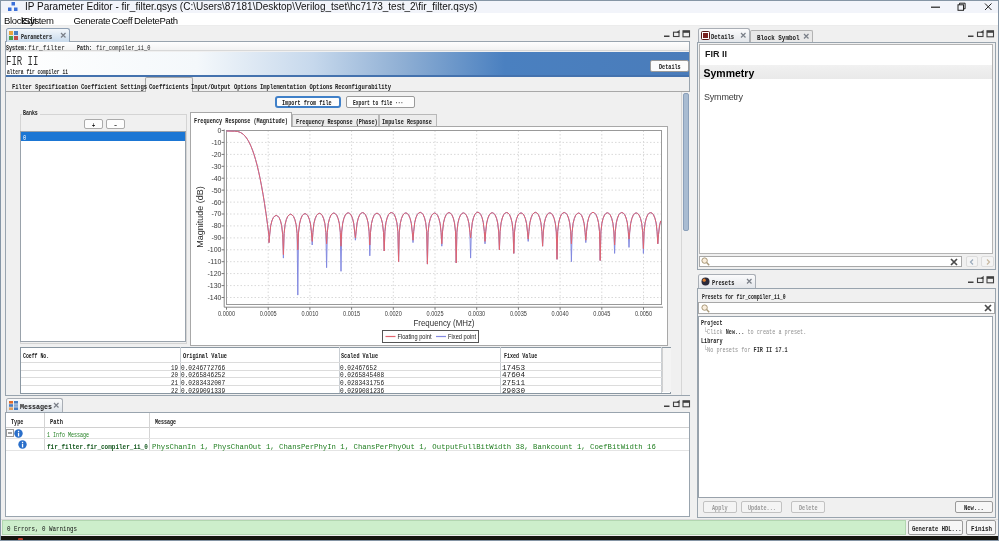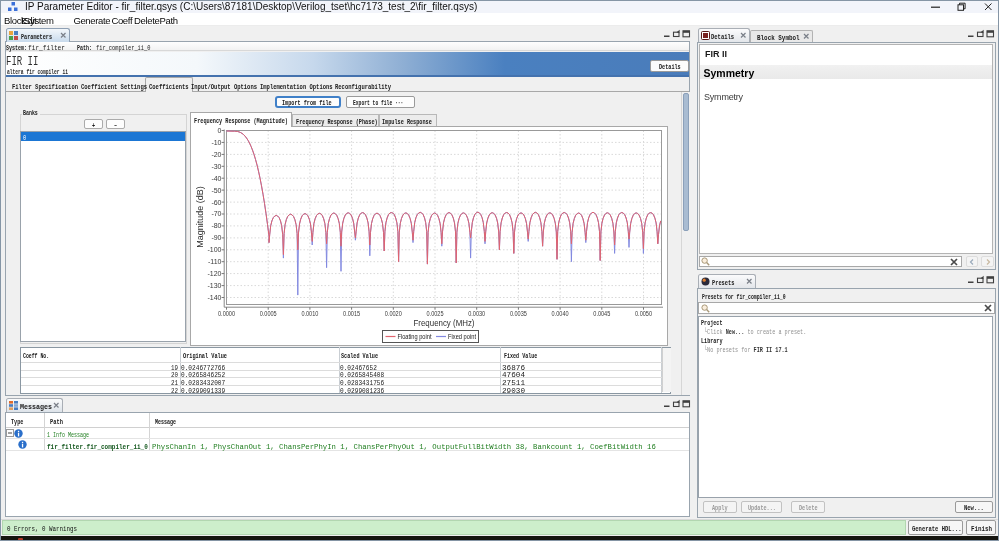--- a/index.html
+++ b/index.html
@@ -177,21 +177,21 @@
 <div style="position:absolute;left:341px;top:350.5px;font:bold 8.0px 'Liberation Mono',monospace;color:#1a1a1a;white-space:nowrap;transform:scaleX(0.6417);transform-origin:0 0;z-index:5">Scaled Value</div>
 <div style="position:absolute;left:503.7px;top:350.5px;font:bold 8.0px 'Liberation Mono',monospace;color:#1a1a1a;white-space:nowrap;transform:scaleX(0.6312);transform-origin:0 0;z-index:5">Fixed Value</div>
 <div style="position:absolute;left:179.5px;top:347px;width:1px;height:45.5px;background:#c9ced3;"></div>
 <div style="position:absolute;left:338.5px;top:347px;width:1px;height:45.5px;background:#c9ced3;"></div>
 <div style="position:absolute;left:500px;top:347px;width:1px;height:45.5px;background:#c9ced3;"></div>
 <div style="position:absolute;left:660.5px;top:347px;width:1px;height:45.5px;background:#c9ced3;"></div>
 <div style="position:absolute;left:21px;top:361.8px;width:649px;height:1px;background:#dcdcdc;"></div>
 <div style="position:absolute;left:171.0px;top:362.6px;font:normal 8.0px 'Liberation Mono',monospace;color:#222;white-space:nowrap;transform:scaleX(0.7292);transform-origin:0 0;z-index:5">19</div>
 <div style="position:absolute;left:181px;top:362.6px;font:normal 8.0px 'Liberation Mono',monospace;color:#222;white-space:nowrap;transform:scaleX(0.7667);transform-origin:0 0;z-index:5">0.0246772766</div>
 <div style="position:absolute;left:340.4px;top:362.6px;font:normal 8.0px 'Liberation Mono',monospace;color:#222;white-space:nowrap;transform:scaleX(0.7667);transform-origin:0 0;z-index:5">0.02467652</div>
-<div style="position:absolute;left:501.5px;top:362.6px;font:normal 8.0px 'Liberation Mono',monospace;color:#222;white-space:nowrap;transform:scaleX(0.9583);transform-origin:0 0;z-index:5">36876</div>
+<div style="position:absolute;left:501.5px;top:362.6px;font:normal 8.0px 'Liberation Mono',monospace;color:#222;white-space:nowrap;transform:scaleX(0.9583);transform-origin:0 0;z-index:5">17453</div>
 <div style="position:absolute;left:21px;top:369.6px;width:649px;height:1px;background:#dcdcdc;"></div>
 <div style="position:absolute;left:171.0px;top:370.40000000000003px;font:normal 8.0px 'Liberation Mono',monospace;color:#222;white-space:nowrap;transform:scaleX(0.7292);transform-origin:0 0;z-index:5">20</div>
 <div style="position:absolute;left:181px;top:370.40000000000003px;font:normal 8.0px 'Liberation Mono',monospace;color:#222;white-space:nowrap;transform:scaleX(0.7667);transform-origin:0 0;z-index:5">0.0265846252</div>
 <div style="position:absolute;left:340.4px;top:370.40000000000003px;font:normal 8.0px 'Liberation Mono',monospace;color:#222;white-space:nowrap;transform:scaleX(0.7667);transform-origin:0 0;z-index:5">0.0265845408</div>
 <div style="position:absolute;left:501.5px;top:370.40000000000003px;font:normal 8.0px 'Liberation Mono',monospace;color:#222;white-space:nowrap;transform:scaleX(0.9583);transform-origin:0 0;z-index:5">47604</div>
 <div style="position:absolute;left:21px;top:377.40000000000003px;width:649px;height:1px;background:#dcdcdc;"></div>
 <div style="position:absolute;left:171.0px;top:378.20000000000005px;font:normal 8.0px 'Liberation Mono',monospace;color:#222;white-space:nowrap;transform:scaleX(0.7292);transform-origin:0 0;z-index:5">21</div>
 <div style="position:absolute;left:181px;top:378.20000000000005px;font:normal 8.0px 'Liberation Mono',monospace;color:#222;white-space:nowrap;transform:scaleX(0.7667);transform-origin:0 0;z-index:5">0.0283432007</div>
 <div style="position:absolute;left:340.4px;top:378.20000000000005px;font:normal 8.0px 'Liberation Mono',monospace;color:#222;white-space:nowrap;transform:scaleX(0.7667);transform-origin:0 0;z-index:5">0.0283431756</div>
 <div style="position:absolute;left:501.5px;top:378.20000000000005px;font:normal 8.0px 'Liberation Mono',monospace;color:#222;white-space:nowrap;transform:scaleX(0.9583);transform-origin:0 0;z-index:5">27511</div>

